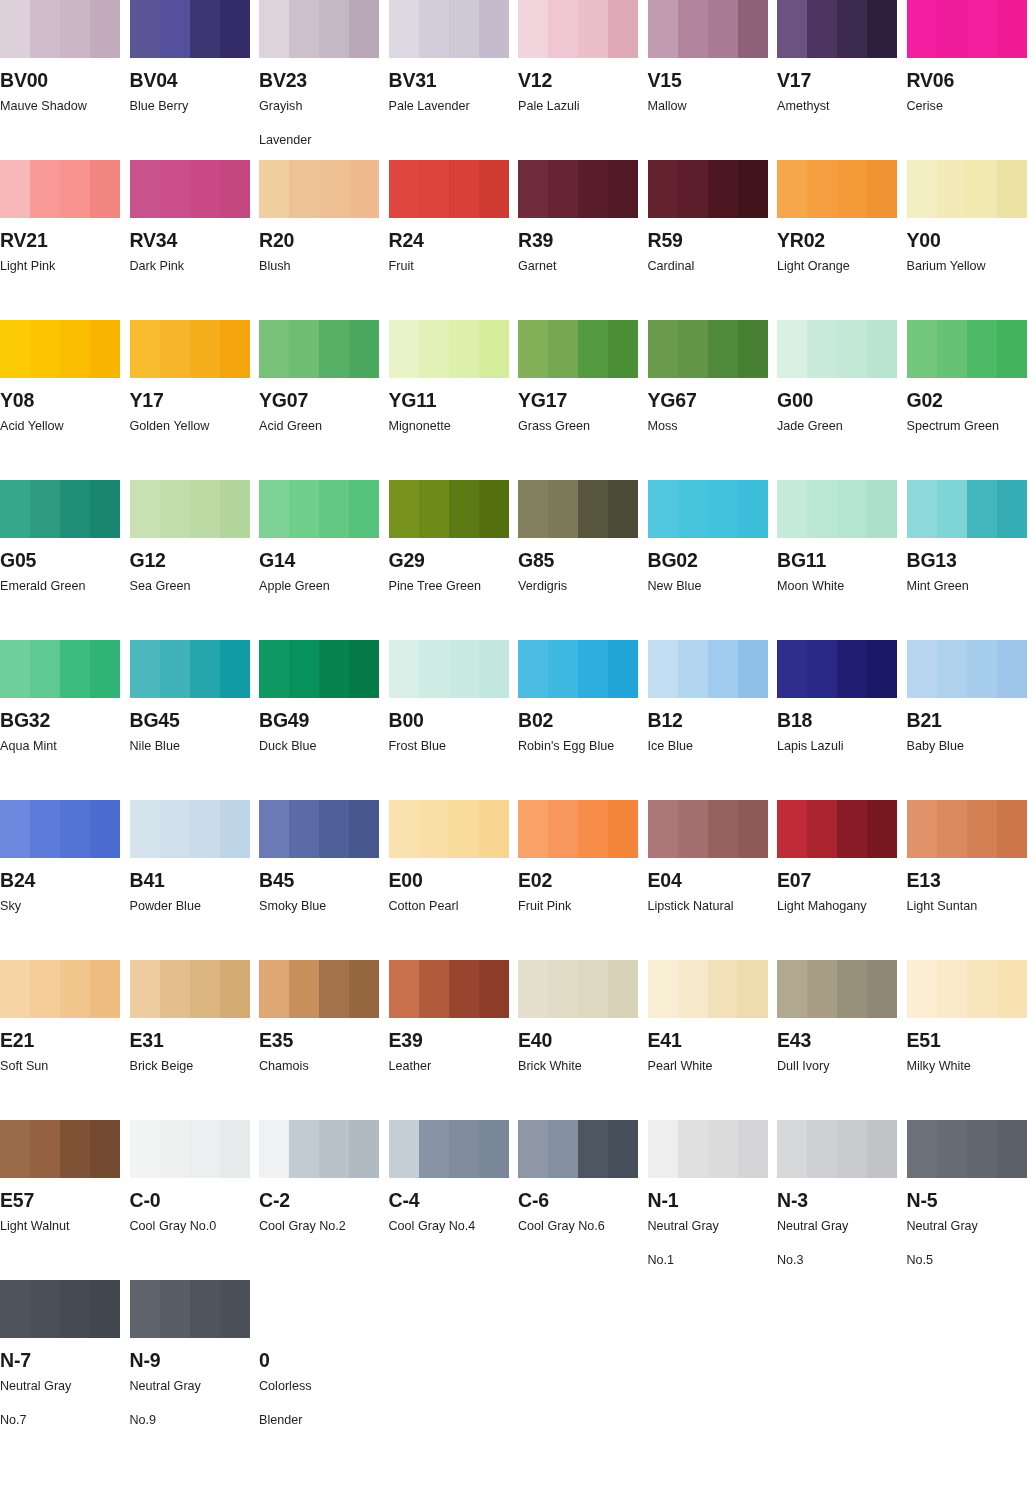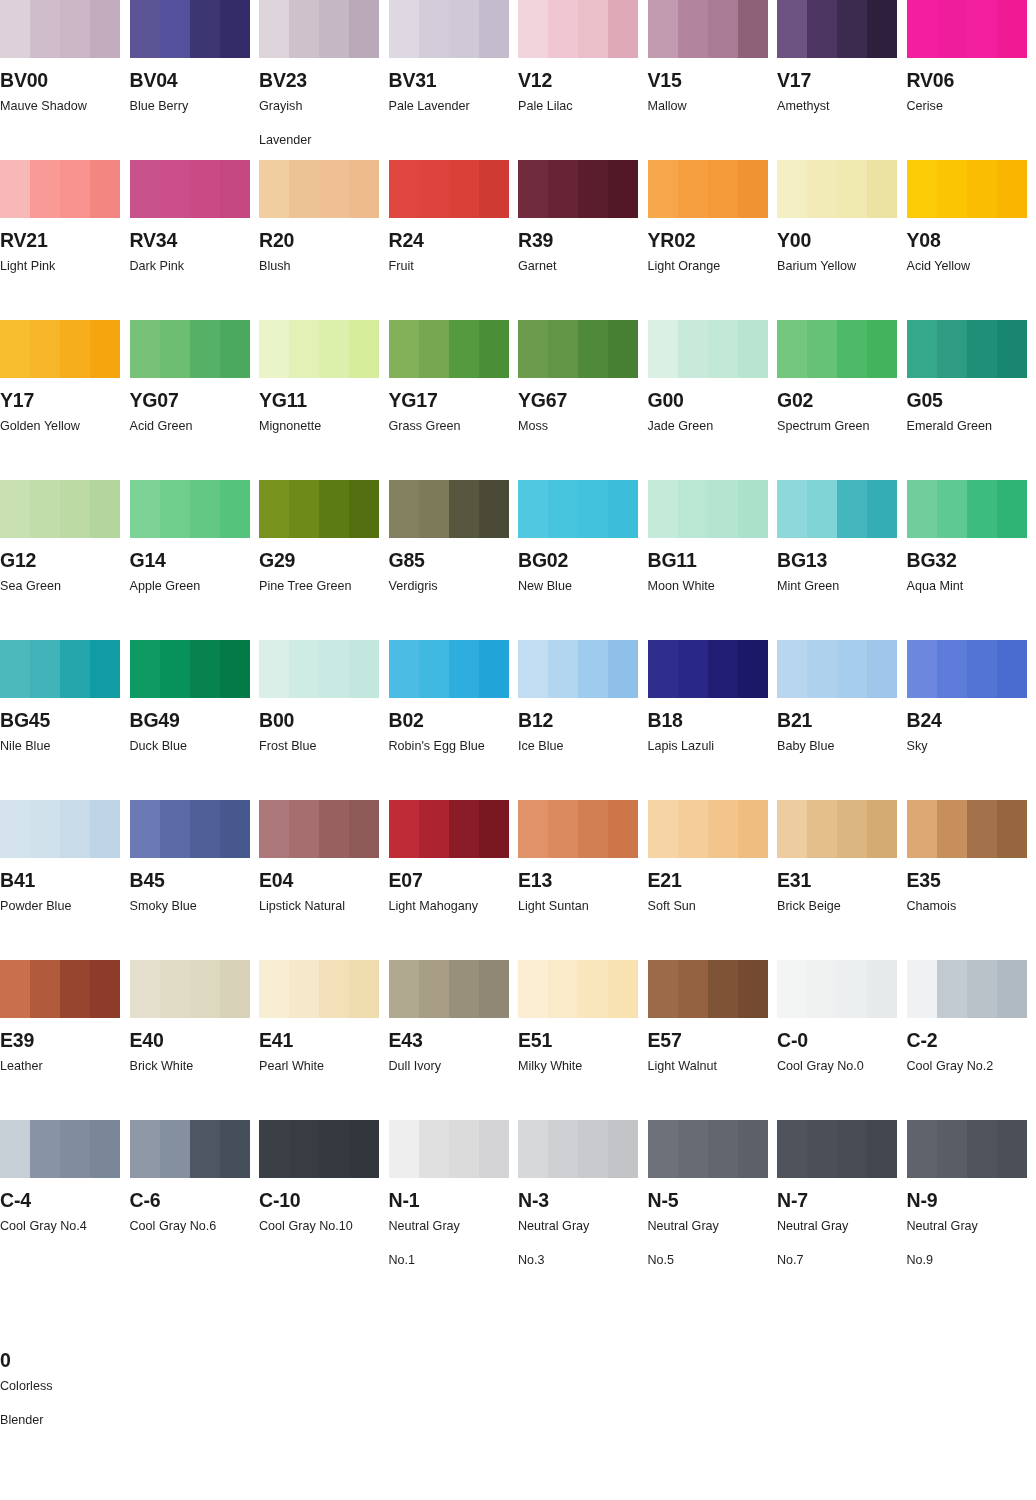--- a/index.html
+++ b/index.html
@@ -102,21 +102,21 @@
         <div class="cname"><span>Pale Lavender</span></div>
       </div>
       <div class="cell">
         <div class="swatch">
           <div class="seg" style="background: rgb(242, 212, 220);"></div>
           <div class="seg" style="background: rgb(239, 198, 209);"></div>
           <div class="seg" style="background: rgb(234, 191, 202);"></div>
           <div class="seg" style="background: rgb(223, 169, 184);"></div>
         </div>
         <div class="code">V12</div>
-        <div class="cname"><span>Pale Lilac</span></div>
+        <div class="cname"><span>Pale Lazuli</span></div>
       </div>
       <div class="cell">
         <div class="swatch">
           <div class="seg" style="background: rgb(193, 156, 176);"></div>
           <div class="seg" style="background: rgb(179, 132, 157);"></div>
           <div class="seg" style="background: rgb(169, 123, 148);"></div>
           <div class="seg" style="background: rgb(142, 97, 120);"></div>
         </div>
         <div class="code">V15</div>
         <div class="cname"><span>Mallow</span></div>
@@ -186,20 +186,30 @@
           <div class="seg" style="background: rgb(112, 44, 61);"></div>
           <div class="seg" style="background: rgb(102, 36, 52);"></div>
           <div class="seg" style="background: rgb(90, 29, 44);"></div>
           <div class="seg" style="background: rgb(82, 24, 38);"></div>
         </div>
         <div class="code">R39</div>
         <div class="cname"><span>Garnet</span></div>
       </div>
       <div class="cell">
         <div class="swatch">
+          <div class="seg" style="background: rgb(99, 34, 46);"></div>
+          <div class="seg" style="background: rgb(92, 30, 42);"></div>
+          <div class="seg" style="background: rgb(76, 23, 33);"></div>
+          <div class="seg" style="background: rgb(67, 19, 28);"></div>
+        </div>
+        <div class="code">R59</div>
+        <div class="cname"><span>Cardinal</span></div>
+      </div>
+      <div class="cell">
+        <div class="swatch">
           <div class="seg" style="background: rgb(246, 166, 75);"></div>
           <div class="seg" style="background: rgb(245, 159, 64);"></div>
           <div class="seg" style="background: rgb(244, 154, 57);"></div>
           <div class="seg" style="background: rgb(240, 148, 51);"></div>
         </div>
         <div class="code">YR02</div>
         <div class="cname"><span>Light Orange</span></div>
       </div>
       <div class="cell">
         <div class="swatch">
@@ -476,20 +486,40 @@
           <div class="seg" style="background: rgb(107, 122, 180);"></div>
           <div class="seg" style="background: rgb(90, 107, 167);"></div>
           <div class="seg" style="background: rgb(79, 96, 153);"></div>
           <div class="seg" style="background: rgb(71, 88, 143);"></div>
         </div>
         <div class="code">B45</div>
         <div class="cname"><span>Smoky Blue</span></div>
       </div>
       <div class="cell">
         <div class="swatch">
+          <div class="seg" style="background: rgb(250, 226, 176);"></div>
+          <div class="seg" style="background: rgb(249, 222, 165);"></div>
+          <div class="seg" style="background: rgb(249, 219, 156);"></div>
+          <div class="seg" style="background: rgb(247, 214, 143);"></div>
+        </div>
+        <div class="code">E00</div>
+        <div class="cname"><span>Cotton Pearl</span></div>
+      </div>
+      <div class="cell">
+        <div class="swatch">
+          <div class="seg" style="background: rgb(248, 162, 105);"></div>
+          <div class="seg" style="background: rgb(247, 151, 91);"></div>
+          <div class="seg" style="background: rgb(247, 141, 73);"></div>
+          <div class="seg" style="background: rgb(245, 132, 59);"></div>
+        </div>
+        <div class="code">E02</div>
+        <div class="cname"><span>Fruit Pink</span></div>
+      </div>
+      <div class="cell">
+        <div class="swatch">
           <div class="seg" style="background: rgb(171, 119, 120);"></div>
           <div class="seg" style="background: rgb(165, 111, 112);"></div>
           <div class="seg" style="background: rgb(150, 97, 95);"></div>
           <div class="seg" style="background: rgb(142, 90, 87);"></div>
         </div>
         <div class="code">E04</div>
         <div class="cname"><span>Lipstick Natural</span></div>
       </div>
       <div class="cell">
         <div class="swatch">
@@ -636,30 +666,20 @@
           <div class="seg" style="background: rgb(141, 151, 166);"></div>
           <div class="seg" style="background: rgb(132, 143, 160);"></div>
           <div class="seg" style="background: rgb(78, 86, 98);"></div>
           <div class="seg" style="background: rgb(70, 78, 89);"></div>
         </div>
         <div class="code">C-6</div>
         <div class="cname"><span>Cool Gray No.6</span></div>
       </div>
       <div class="cell">
         <div class="swatch">
-          <div class="seg" style="background: rgb(59, 64, 71);"></div>
-          <div class="seg" style="background: rgb(56, 61, 68);"></div>
-          <div class="seg" style="background: rgb(53, 58, 65);"></div>
-          <div class="seg" style="background: rgb(50, 55, 61);"></div>
-        </div>
-        <div class="code">C-10</div>
-        <div class="cname"><span>Cool Gray No.10</span></div>
-      </div>
-      <div class="cell">
-        <div class="swatch">
           <div class="seg" style="background: rgb(238, 238, 238);"></div>
           <div class="seg" style="background: rgb(224, 224, 225);"></div>
           <div class="seg" style="background: rgb(219, 219, 220);"></div>
           <div class="seg" style="background: rgb(212, 212, 214);"></div>
         </div>
         <div class="code">N-1</div>
         <div class="cname"><span>Neutral Gray</span><span class="w2">No.1</span></div>
       </div>
       <div class="cell">
         <div class="swatch">

